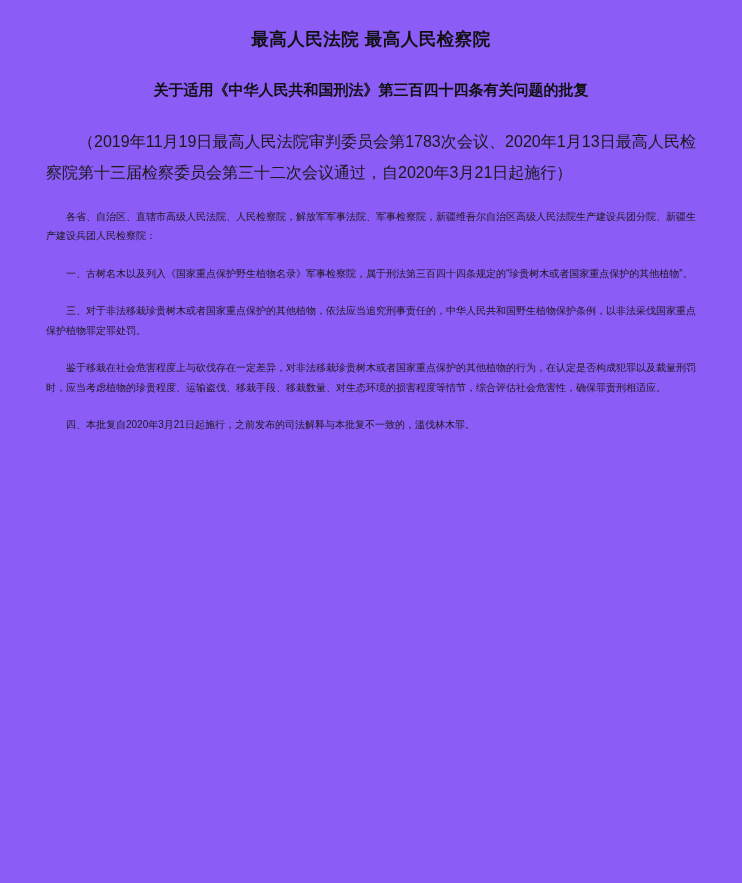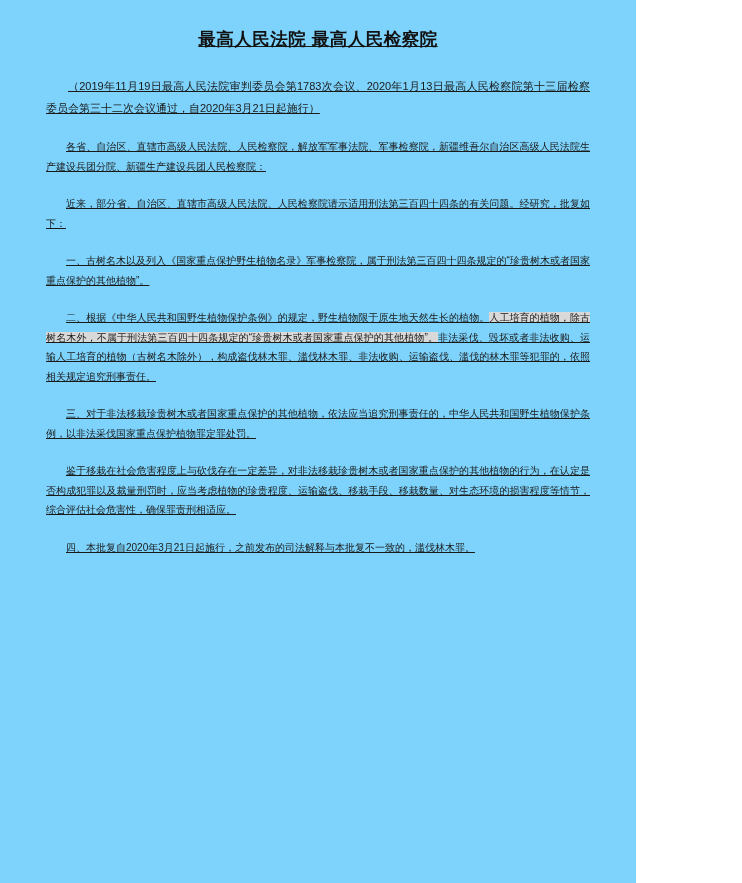--- a/index.html
+++ b/index.html
@@ -7,48 +7,47 @@
     padding: 0;
     background: #ffffff;
   }
   body {
     width: 742px;
     min-height: 883px;
     font-family: "Liberation Sans", "DejaVu Sans", sans-serif;
     color: #1a1a1a;
   }
   .page {
-    width: 636px;
+    width: 742px;
     min-height: 883px;
     box-sizing: border-box;
     padding: 22px 46px 20px 46px;
-    background: #7dd3fc;
+    background: #8b5cf6;
     position: relative;
-    text-decoration: underline;
   }
   .title-main {
     text-align: center;
     font-size: 17.5px;
     font-weight: bold;
     letter-spacing: 0.5px;
     margin: 4px 0 0 0;
     line-height: 1.5;
     color: #111;
   }
   .title-sub {
     text-align: center;
     font-size: 15px;
     font-weight: bold;
     margin: 26px 0 0 0;
     line-height: 1.6;
     color: #111;
     padding: 0 4px;
   }
   .meta {
-    font-size: 11px;
+    font-size: 16px;
     line-height: 1.95;
     margin: 24px 0 16px 0;
     text-align: justify;
     text-align-last: left;
     text-indent: 2em;
     color: #1a1a1a;
   }
   p.body-para {
     font-size: 10px;
     line-height: 1.95;
@@ -61,30 +60,29 @@
     background: #d9d9d9;
   }
 </style>
 </head>
 <body>
 
 <div class="page">
 
   <h1 class="title-main">最高人民法院 最高人民检察院</h1>
 
+  <h2 class="title-sub">关于适用《中华人民共和国刑法》第三百四十四条有关问题的批复</h2>
 
   <p class="meta">（2019年11月19日最高人民法院审判委员会第1783次会议、2020年1月13日最高人民检察院第十三届检察委员会第三十二次会议通过，自2020年3月21日起施行）</p>
 
   <p class="body-para">各省、自治区、直辖市高级人民法院、人民检察院，解放军军事法院、军事检察院，新疆维吾尔自治区高级人民法院生产建设兵团分院、新疆生产建设兵团人民检察院：</p>
 
-  <p class="body-para">近来，部分省、自治区、直辖市高级人民法院、人民检察院请示适用刑法第三百四十四条的有关问题。经研究，批复如下：</p>
 
   <p class="body-para">一、古树名木以及列入《国家重点保护野生植物名录》军事检察院，属于刑法第三百四十四条规定的“珍贵树木或者国家重点保护的其他植物”。</p>
 
-  <p class="body-para"><span>二、根据《中华人民共和国野生植物保护条例》的规定，野生植物限于原生地天然生长的植物。</span><span class="hl">人工培育的植物，除古树名木外，不属于刑法第三百四十四条规定的“珍贵树木或者国家重点保护的其他植物”。</span><span>非法采伐、毁坏或者非法收购、运输人工培育的植物（古树名木除外），构成盗伐林木罪、滥伐林木罪、非法收购、运输盗伐、滥伐的林木罪等犯罪的，依照相关规定追究刑事责任。</span></p>
 
   <p class="body-para">三、对于非法移栽珍贵树木或者国家重点保护的其他植物，依法应当追究刑事责任的，中华人民共和国野生植物保护条例，以非法采伐国家重点保护植物罪定罪处罚。</p>
 
   <p class="body-para">鉴于移栽在社会危害程度上与砍伐存在一定差异，对非法移栽珍贵树木或者国家重点保护的其他植物的行为，在认定是否构成犯罪以及裁量刑罚时，应当考虑植物的珍贵程度、运输盗伐、移栽手段、移栽数量、对生态环境的损害程度等情节，综合评估社会危害性，确保罪责刑相适应。</p>
 
   <p class="body-para">四、本批复自2020年3月21日起施行，之前发布的司法解释与本批复不一致的，滥伐林木罪。</p>
 
 </div>
 
 </body></html>

